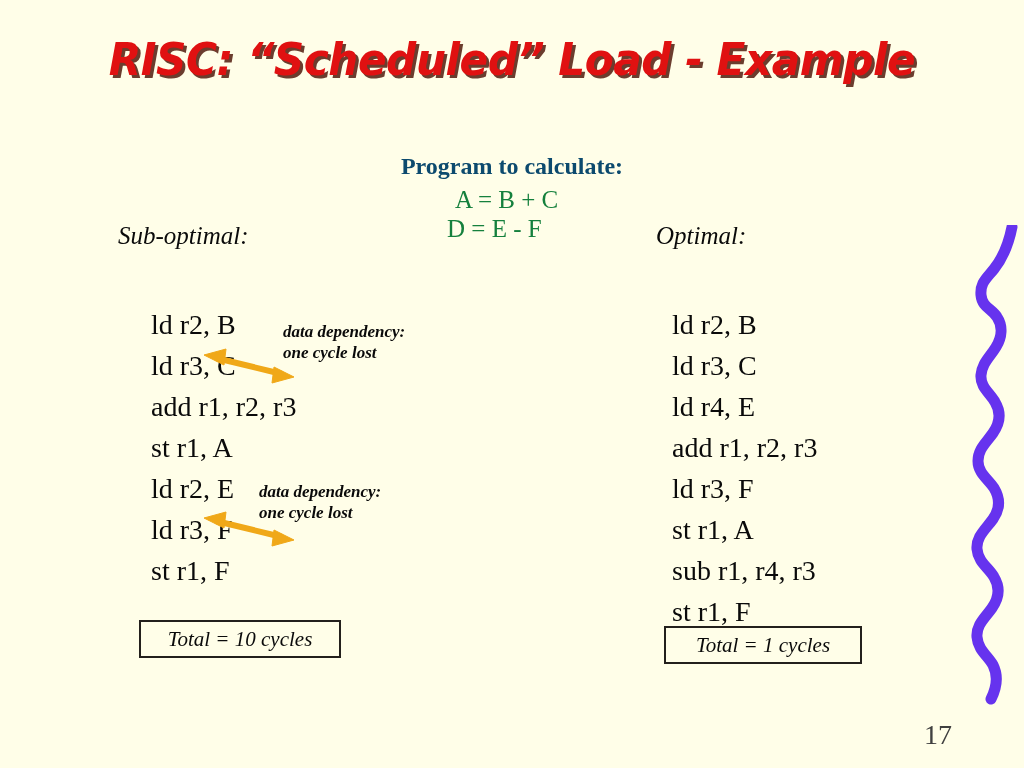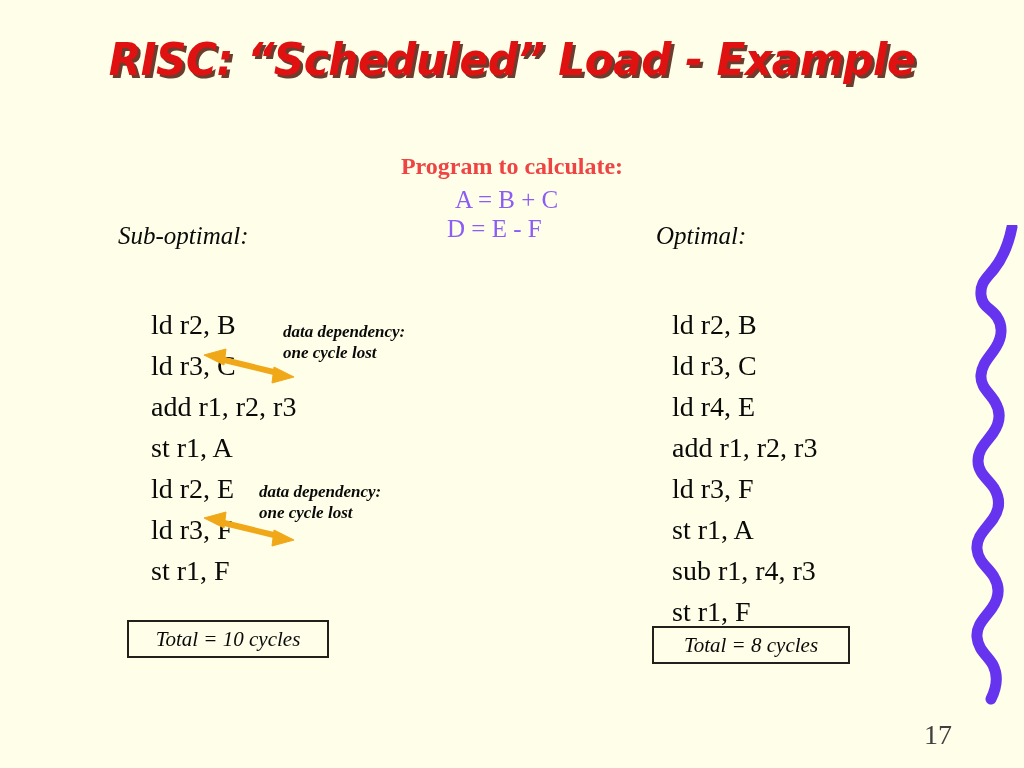--- a/index.html
+++ b/index.html
@@ -44,26 +44,26 @@
 
   
   .program-heading {
     position: absolute;
     left: 0;
     top: 153px;
     width: 1024px;
     text-align: center;
     font-weight: bold;
     font-size: 24px;
-    color: #ef4444;
+    color: #0c4a6e;
   }
   .program-line {
     position: absolute;
     font-size: 25px;
-    color: #8b5cf6;
+    color: #15803d;
     white-space: nowrap;
   }
   .program-line.l1 { left: 455px; top: 186px; }
   .program-line.l2 { left: 447px; top: 215px; }
 
   
   .col-heading {
     position: absolute;
     font-style: italic;
     font-size: 25px;
@@ -117,20 +117,21 @@
     position: absolute;
     border: 2px solid #23201c;
     background: transparent;
     font-style: italic;
     font-size: 21px;
     color: #0a0a0a;
     display: flex;
     align-items: center;
     justify-content: center;
     white-space: nowrap;
+    margin-left: 12px;
   }
   .total-box.left  { left: 127px; top: 620px; width: 198px; height: 34px; }
   .total-box.right { left: 652px; top: 626px; width: 194px; height: 34px; }
 
   
   .squiggle {
     position: absolute;
     left: 950px;
     top: 225px;
     width: 80px;
@@ -203,21 +204,21 @@
 
   <svg class="arrow-svg ar2" width="100" height="50" viewBox="0 0 100 50">
     <g stroke="#f0a818" fill="#f0a818">
       <line x1="16" y1="18" x2="82" y2="34" stroke-width="6" stroke-linecap="butt"></line>
       <polygon points="4,15 26,9 24,25"></polygon>
       <polygon points="94,37 72,43 74,27"></polygon>
     </g>
   </svg>
 
   <div class="total-box left">Total = 10 cycles</div>
-  <div class="total-box right">Total = 8 cycles</div>
+  <div class="total-box right">Total = 1 cycles</div>
 
   <svg class="squiggle" width="80" height="480" viewBox="0 0 80 480">
     <path d="M62,2
              C 58,22 52,34 44,44
              C 36,54 30,58 31,70
              C 32,82 42,84 47,92
              C 53,101 52,112 46,122
              C 40,132 32,138 31,150
              C 30,162 40,168 45,177
              C 51,187 50,198 43,208

